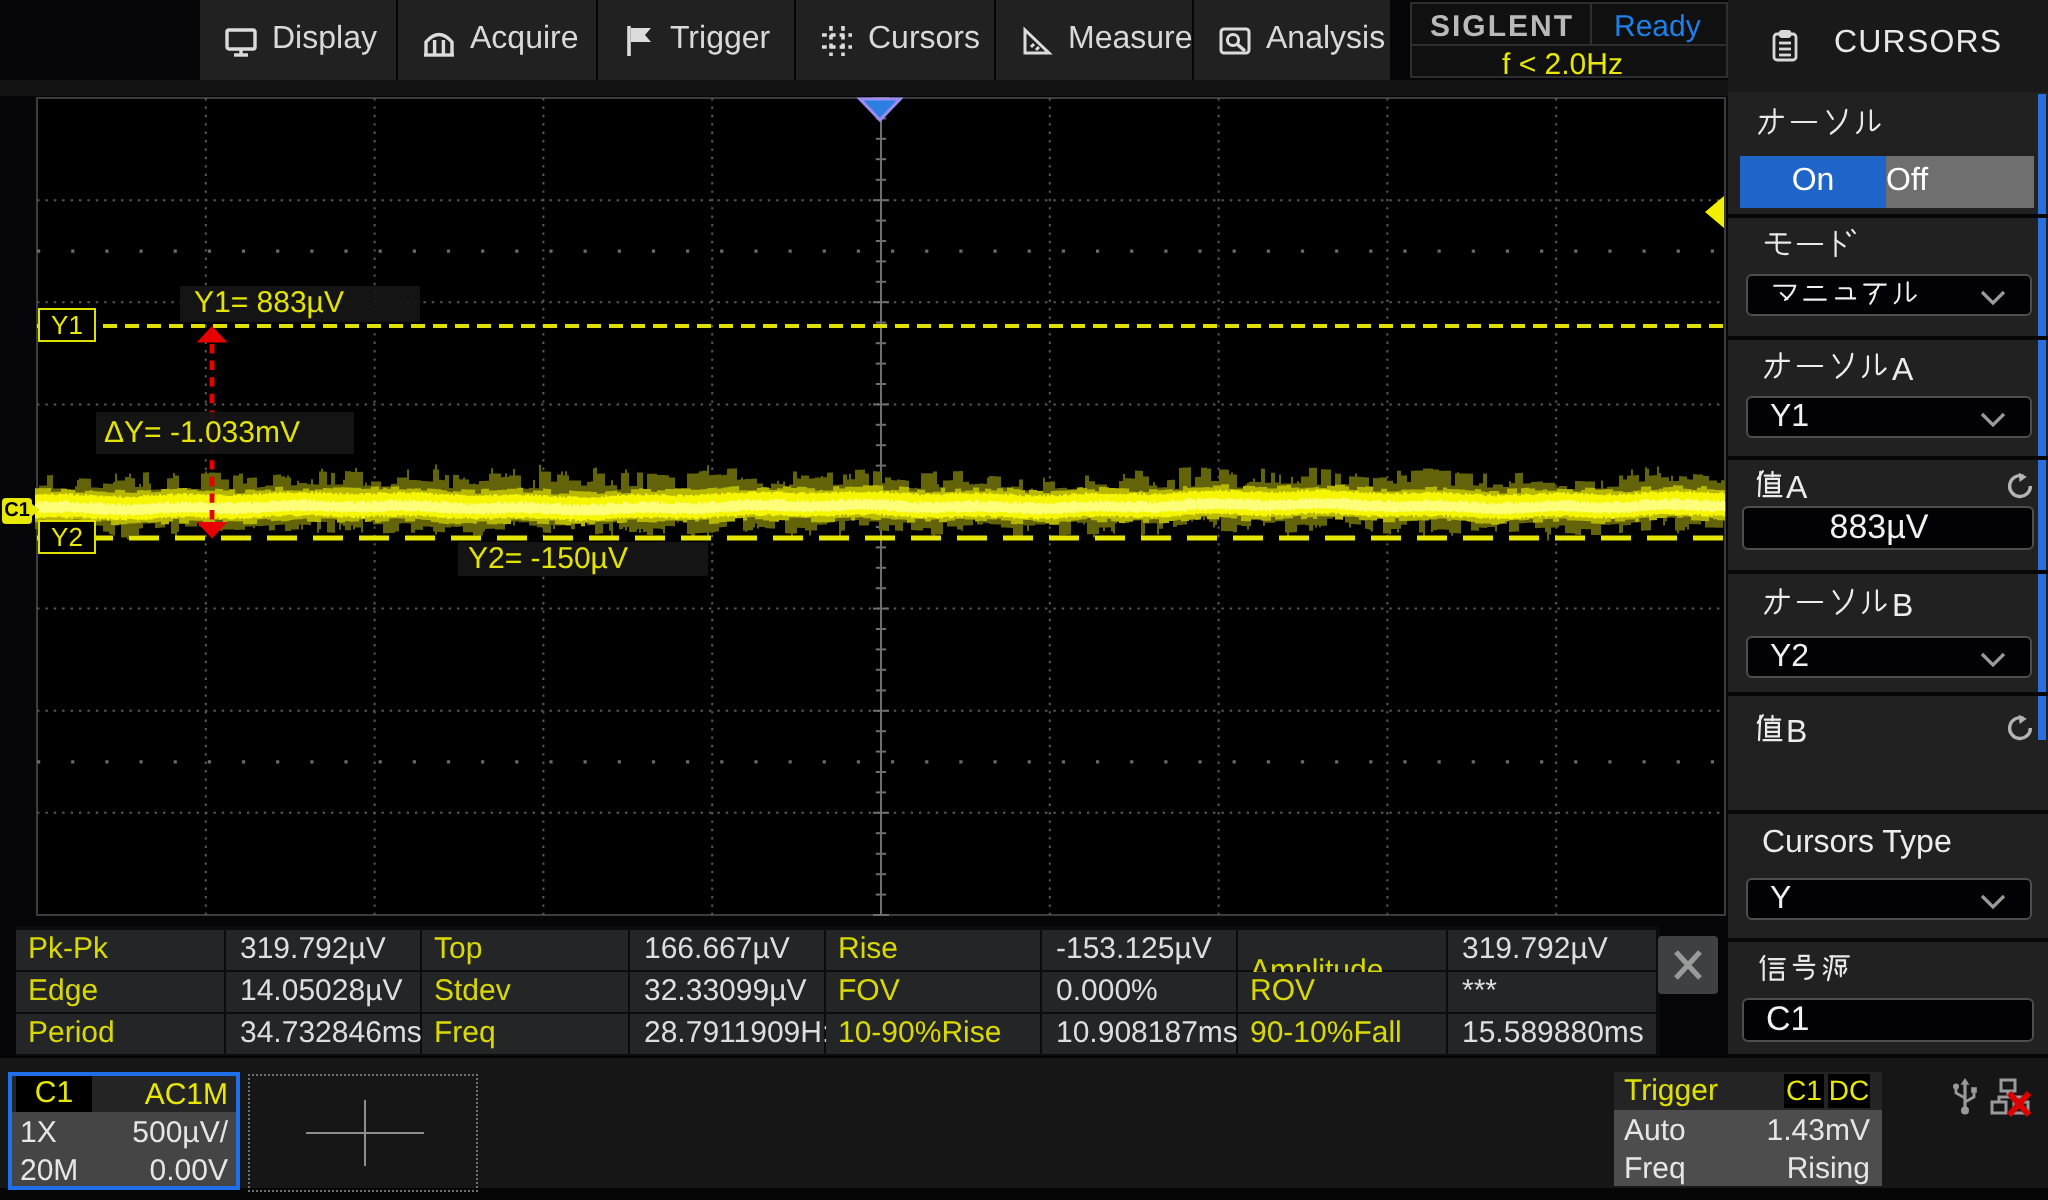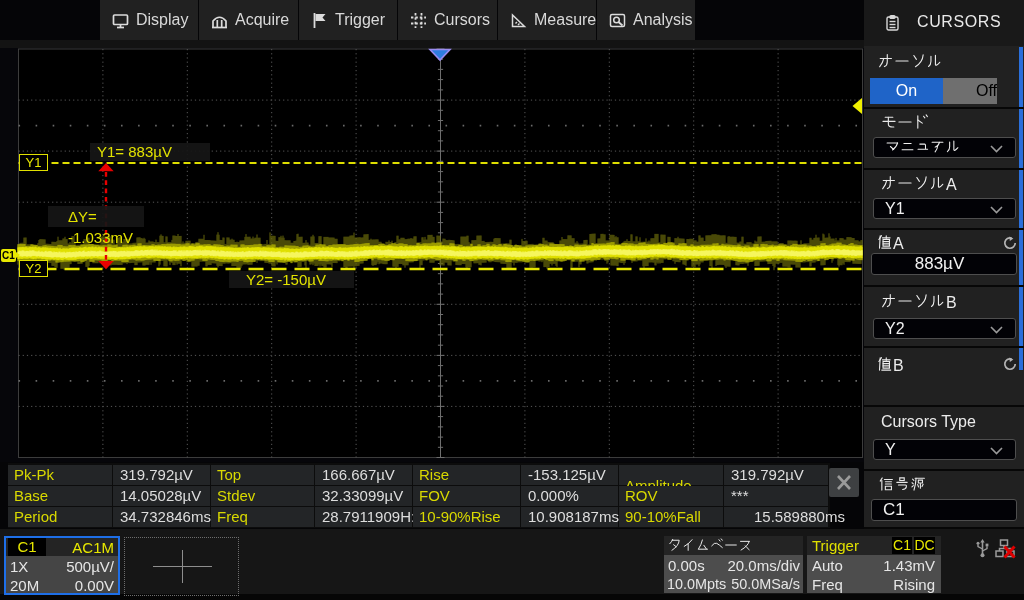--- a/index.html
+++ b/index.html
@@ -217,20 +217,27 @@
 <div class="mcell" style="left:498px;width:98px">
 <svg class="micon" viewBox="0 0 17 17">
         <g fill="none" stroke="#dcdcdc" stroke-width="1.5">
           <path d="M2.5 14.5 L14.5 14.5 L2.5 3 Z"></path>
           <path d="M5.5 11.5 L7 10"></path>
           <path d="M8 13 L9.5 11.5"></path>
         </g>
       </svg>
 <span class="lbl" style="left:36px">Measure</span>
     </div>
+<div class="abs" style="left:705px;top:1px;width:159px;height:38px;background:#101010;border:1px solid #2e2e2e">
+<div class="abs" style="left:0;top:0;width:90px;height:21px;border-right:1px solid #2e2e2e;border-bottom:1px solid #2e2e2e"></div>
+<div class="abs" style="left:90px;top:0;width:68px;height:21px;border-bottom:1px solid #2e2e2e"></div>
+<div class="abs" style="left:9px;top:3px;color:#b9b9b9;font-size:15px;font-weight:bold;letter-spacing:1px">SIGLENT</div>
+<div class="abs" style="left:101px;top:3px;color:#1e7fe8;font-size:15px">Ready</div>
+<div class="abs" style="left:45px;top:22px;color:#e8e800;font-size:15px">f &lt; 2.0Hz</div>
+</div>
 <div class="abs" style="left:864px;top:0;width:160px;height:529px;background:#212121"></div>
 <div class="abs" style="left:864px;top:0;width:160px;height:46px;background:#191919"></div>
 <svg class="abs" style="left:886px;top:15px" width="13" height="16" viewBox="0 0 13 16">
       <g fill="none" stroke="#d8d8d8" stroke-width="1.4">
         <rect x="1" y="2" width="11" height="13" rx="1.5"></rect>
         <rect x="4" y="0.7" width="5" height="2.6" rx="1" fill="#d8d8d8"></rect>
         <line x1="3.5" y1="6.5" x2="9.5" y2="6.5"></line>
         <line x1="3.5" y1="9.5" x2="9.5" y2="9.5"></line>
         <line x1="3.5" y1="12.5" x2="9.5" y2="12.5"></line>
       </g>
@@ -239,21 +246,21 @@
 <div class="abs" style="left:1019px;top:47px;width:4px;height:323px;background:#2a6fdb"></div>
 <div class="abs seclbl" style="left:878px;top:52px">
       <svg width="64" height="20" viewBox="0 0 64 20" style="display:block">
         <use href="#gka" x="0.0" y="1" width="16" height="16" color="#e8e8e8"></use>
         <use href="#gcho" x="16.0" y="1" width="16" height="16" color="#e8e8e8"></use>
         <use href="#gso" x="32.0" y="1" width="16" height="16" color="#e8e8e8"></use>
         <use href="#gru" x="48.0" y="1" width="16" height="16" color="#e8e8e8"></use>
       </svg>
     </div>
 <div class="abs" style="left:870px;top:78px;width:73px;height:26px;background:#1f64c8;color:#fff;font-size:16px;text-align:center;line-height:26px">On</div>
-<div class="abs" style="left:943px;top:78px;width:54px;height:26px;background:#6f6f6f;color:#000000;font-size:16px;text-align:right;line-height:26px">Off</div>
+<div class="abs" style="left:943px;top:78px;width:74px;height:26px;background:#6f6f6f;color:#ffffff;font-size:16px;text-align:left;line-height:26px">Off</div>
 <div class="divider" style="top:107px"></div>
 <div class="abs seclbl" style="left:881px;top:113px">
       <svg width="48" height="20" viewBox="0 0 48 20" style="display:block">
         <use href="#gmo" x="0.0" y="1" width="16" height="16" color="#e8e8e8"></use>
         <use href="#gcho" x="16.0" y="1" width="16" height="16" color="#e8e8e8"></use>
         <use href="#gdo" x="32.0" y="1" width="16" height="16" color="#e8e8e8"></use>
       </svg>
     </div>
 <div class="dd" style="top:137px">
       <svg width="75" height="19" viewBox="0 0 75 19" style="display:block">
@@ -458,42 +465,42 @@
 <path d="M862 98 L862 114 L852.5 106 Z" fill="#f0f000"></path>
 <line x1="106" y1="172" x2="106" y2="260" stroke="#e80000" stroke-width="2.4" stroke-dasharray="4.7 3.6"></line>
 <path d="M106 163 L98.3 171.2 L113.7 171.2 Z" fill="#e80000"></path>
 <path d="M106 269.3 L98.3 261 L113.7 261 Z" fill="#e80000"></path>
 </svg>
 <div class="abs" style="left:19px;top:154px;width:29px;height:17px;border:1.5px solid #e0e000;background:#000;color:#e8e800;font-size:13px;text-align:center;line-height:15px">Y1</div>
 <div class="abs" style="left:19px;top:259.5px;width:29px;height:17px;border:1.5px solid #e0e000;background:#000;color:#e8e800;font-size:13px;text-align:center;line-height:15px">Y2</div>
 <div class="abs" style="left:1px;top:248.5px;width:15px;height:13px;background:#e8e800;border-radius:2px;color:#000;font-size:10px;font-weight:bold;text-align:center;line-height:13px">C1</div>
 <div class="abs" style="left:16px;top:251.5px;width:0;height:0;border-left:4px solid #e8e800;border-top:3.5px solid transparent;border-bottom:3.5px solid transparent"></div>
 <div class="wlabel" style="left:90px;top:143px;width:120px;height:18px;line-height:18px;padding-left:7px">Y1= 883µV</div>
-<div class="wlabel" style="left:48px;top:206px;width:96px;height:21px;line-height:21px;padding-left:20px">ΔY= -1.033mV</div>
-<div class="wlabel" style="left:229px;top:271px;width:125px;height:17px;line-height:17px;padding-left:17px">Y2= -150µV</div>
+<div class="wlabel" style="left:48px;top:206px;width:129px;height:21px;line-height:21px;padding-left:4px">ΔY= -1.033mV</div>
+<div class="wlabel" style="left:229px;top:271px;width:125px;height:17px;line-height:17px;padding-left:5px">Y2= -150µV</div>
 <div class="abs" style="left:8px;top:463px;width:822px;height:65px;background:#0c0c0c"></div>
 <div class="abs" style="left:8px;top:465px;width:104px;height:20px;background:#232527"></div>
 <div class="abs" style="left:113px;top:465px;width:97px;height:20px;background:#232527"></div>
 <div class="tlab" style="left:14px;top:465px">Pk-Pk</div>
 <div class="tval" style="left:120px;top:465px">319.792µV</div>
 <div class="abs" style="left:211px;top:465px;width:103px;height:20px;background:#232527"></div>
 <div class="abs" style="left:315px;top:465px;width:97px;height:20px;background:#232527"></div>
 <div class="tlab" style="left:217px;top:465px">Top</div>
 <div class="tval" style="left:322px;top:465px">166.667µV</div>
 <div class="abs" style="left:413px;top:465px;width:107px;height:20px;background:#232527"></div>
 <div class="abs" style="left:521px;top:465px;width:97px;height:20px;background:#232527"></div>
 <div class="tlab" style="left:419px;top:465px">Rise</div>
 <div class="tval" style="left:528px;top:465px">-153.125µV</div>
 <div class="abs" style="left:619px;top:465px;width:104px;height:20px;background:#232527"></div>
 <div class="abs" style="left:724px;top:465px;width:104px;height:20px;background:#232527"></div>
 <div class="tlab" style="left:625px;top:476px">Amplitude</div>
 <div class="tval" style="left:731px;top:465px">319.792µV</div>
 <div class="abs" style="left:8px;top:486px;width:104px;height:20px;background:#232527"></div>
 <div class="abs" style="left:113px;top:486px;width:97px;height:20px;background:#232527"></div>
-<div class="tlab" style="left:14px;top:486px">Base</div>
+<div class="tlab" style="left:14px;top:486px">Edge</div>
 <div class="tval" style="left:120px;top:486px">14.05028µV</div>
 <div class="abs" style="left:211px;top:486px;width:103px;height:20px;background:#232527"></div>
 <div class="abs" style="left:315px;top:486px;width:97px;height:20px;background:#232527"></div>
 <div class="tlab" style="left:217px;top:486px">Stdev</div>
 <div class="tval" style="left:322px;top:486px">32.33099µV</div>
 <div class="abs" style="left:413px;top:486px;width:107px;height:20px;background:#232527"></div>
 <div class="abs" style="left:521px;top:486px;width:97px;height:20px;background:#232527"></div>
 <div class="tlab" style="left:419px;top:486px">FOV</div>
 <div class="tval" style="left:528px;top:486px">0.000%</div>
 <div class="abs" style="left:619px;top:486px;width:104px;height:20px;background:#232527"></div>
@@ -508,55 +515,38 @@
 <div class="abs" style="left:315px;top:507px;width:97px;height:20px;background:#232527"></div>
 <div class="tlab" style="left:217px;top:507px">Freq</div>
 <div class="tval" style="left:322px;top:507px">28.7911909H:</div>
 <div class="abs" style="left:413px;top:507px;width:107px;height:20px;background:#232527"></div>
 <div class="abs" style="left:521px;top:507px;width:97px;height:20px;background:#232527"></div>
 <div class="tlab" style="left:419px;top:507px">10-90%Rise</div>
 <div class="tval" style="left:528px;top:507px">10.908187ms</div>
 <div class="abs" style="left:619px;top:507px;width:104px;height:20px;background:#232527"></div>
 <div class="abs" style="left:724px;top:507px;width:104px;height:20px;background:#232527"></div>
 <div class="tlab" style="left:625px;top:507px">90-10%Fall</div>
-<div class="tval" style="left:754px;top:507px">15.589880ms</div>
+<div class="tval" style="left:731px;top:507px">15.589880ms</div>
 <div class="abs" style="left:829px;top:468px;width:30px;height:29px;background:#3e4042;border-radius:2px"><svg width="30" height="29" viewBox="0 0 30 29">
         <path d="M9 8 L21 21 M21 8 L9 21" stroke="#9a9a9a" stroke-width="2.6"></path>
       </svg></div>
 <div class="abs" style="left:0;top:529px;width:1024px;height:71px;background:#161616"></div>
 <div class="abs" style="left:0;top:594px;width:1024px;height:6px;background:#060606"></div>
 <div class="abs" style="left:4px;top:536px;width:116px;height:59px;background:#454545;border:2px solid #1e6fe8">
 <div class="abs" style="left:0;top:0;width:112px;height:18px;background:#242424"></div>
 <div class="abs" style="left:2px;top:0;width:38px;height:18px;background:#000;color:#e8e800;font-size:15px;text-align:center;line-height:18px">C1</div>
 <div class="brow" style="right:4px;top:0;color:#e8e800">AC1M</div>
 <div class="brow" style="left:4px;top:19px">1X</div>
       <div class="brow" style="right:4px;top:19px">500µV/</div>
 <div class="brow" style="left:4px;top:38px">20M</div>
       <div class="brow" style="right:4px;top:38px">0.00V</div>
 </div>
 <div class="abs" style="left:124px;top:537px;width:115px;height:59px;border:1px dotted #6e6e6e">
 <div class="abs" style="left:28px;top:28px;width:59px;height:1px;background:#8e8e8e"></div>
 <div class="abs" style="left:57px;top:12px;width:1px;height:33px;background:#8e8e8e"></div>
-</div>
-<div class="abs" style="left:664px;top:536px;width:139px;height:57px;background:#4d4d4d">
-<div class="abs" style="left:0;top:0;width:139px;height:19px;background:#242424"></div>
-<div class="abs" style="left:4px;top:1px;color:#ededed">
-        <svg width="84" height="18" viewBox="0 0 84 18" style="display:block">
-          <use href="#gta" x="0.0" y="1" width="14" height="14" color="#ededed"></use>
-          <use href="#gi" x="14.0" y="1" width="14" height="14" color="#ededed"></use>
-          <use href="#gmu" x="28.0" y="1" width="14" height="14" color="#ededed"></use>
-          <use href="#gbe" x="42.0" y="1" width="14" height="14" color="#ededed"></use>
-          <use href="#gcho" x="56.0" y="1" width="14" height="14" color="#ededed"></use>
-          <use href="#gsu" x="70.0" y="1" width="14" height="14" color="#ededed"></use>
-        </svg>
-      </div>
-<div class="brow" style="left:4px;top:20px">0.00s</div>
-      <div class="brow" style="right:3px;top:20px">20.0ms/div</div>
-<div class="brow" style="left:3px;top:39px;font-size:14.4px">10.0Mpts</div>
-      <div class="brow" style="right:3px;top:39px;font-size:14.4px">50.0MSa/s</div>
 </div>
 <div class="abs" style="left:807px;top:536px;width:134px;height:57px;background:#4d4d4d">
 <div class="abs" style="left:0;top:0;width:134px;height:19px;background:#242424"></div>
 <div class="abs" style="left:5px;top:0;color:#e0e000;font-size:15px;line-height:19px">Trigger</div>
 <div class="abs" style="left:85px;top:1px;width:20px;height:17px;background:#000;color:#e8e800;font-size:14px;text-align:center;line-height:17px">C1</div>
 <div class="abs" style="left:107px;top:1px;width:21px;height:17px;background:#000;color:#e8e800;font-size:14px;text-align:center;line-height:17px">DC</div>
 <div class="brow" style="left:5px;top:20px">Auto</div>
       <div class="brow" style="right:6px;top:20px">1.43mV</div>
 <div class="brow" style="left:5px;top:39px">Freq</div>
       <div class="brow" style="right:6px;top:39px">Rising</div>

